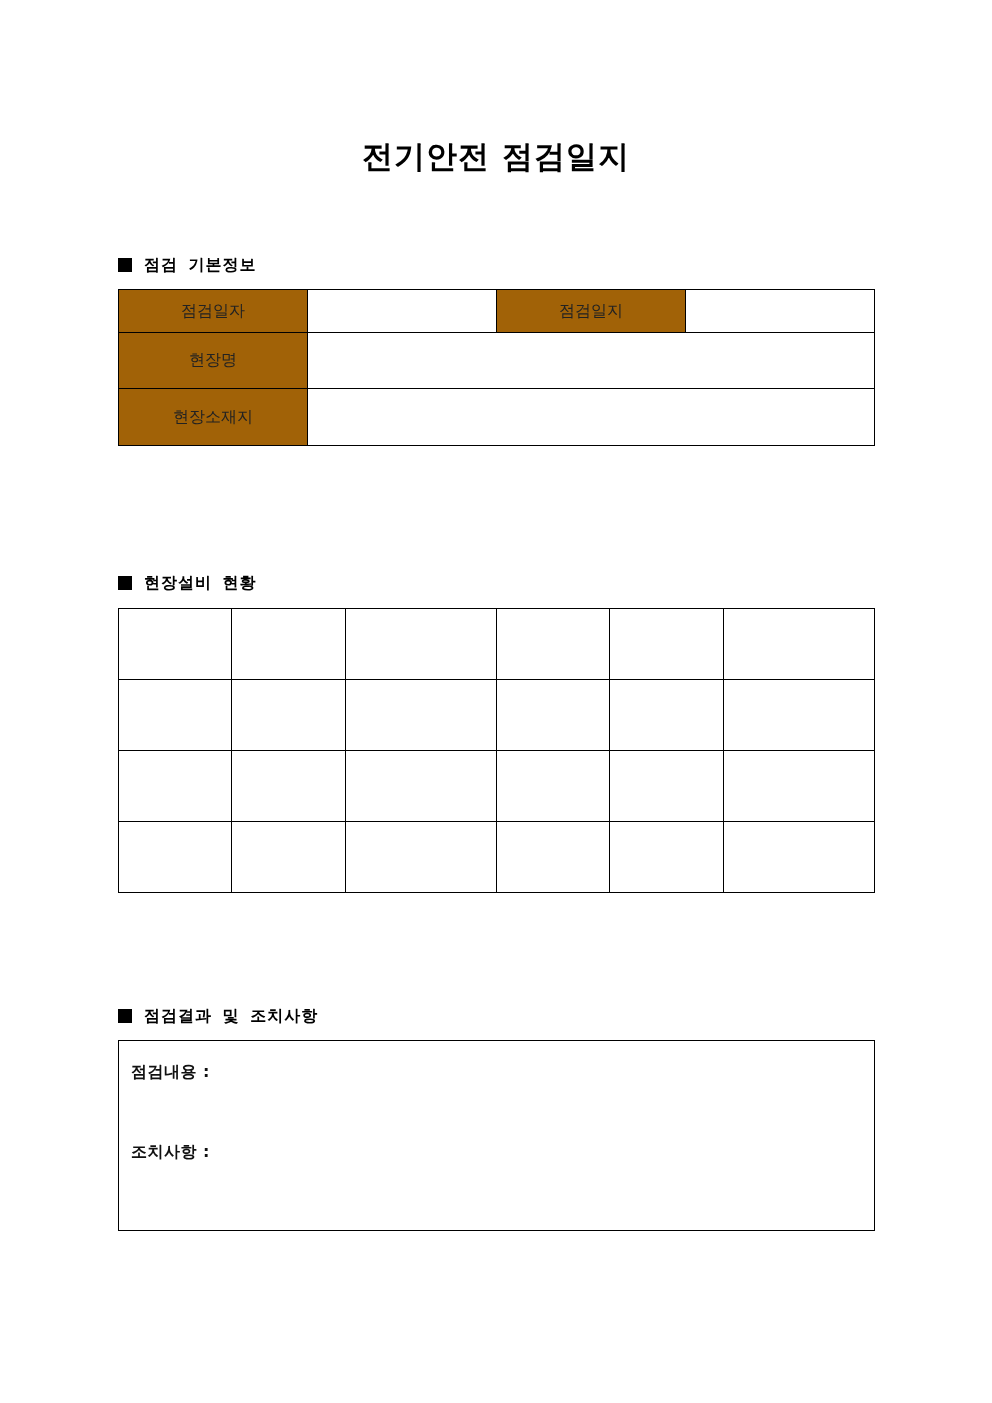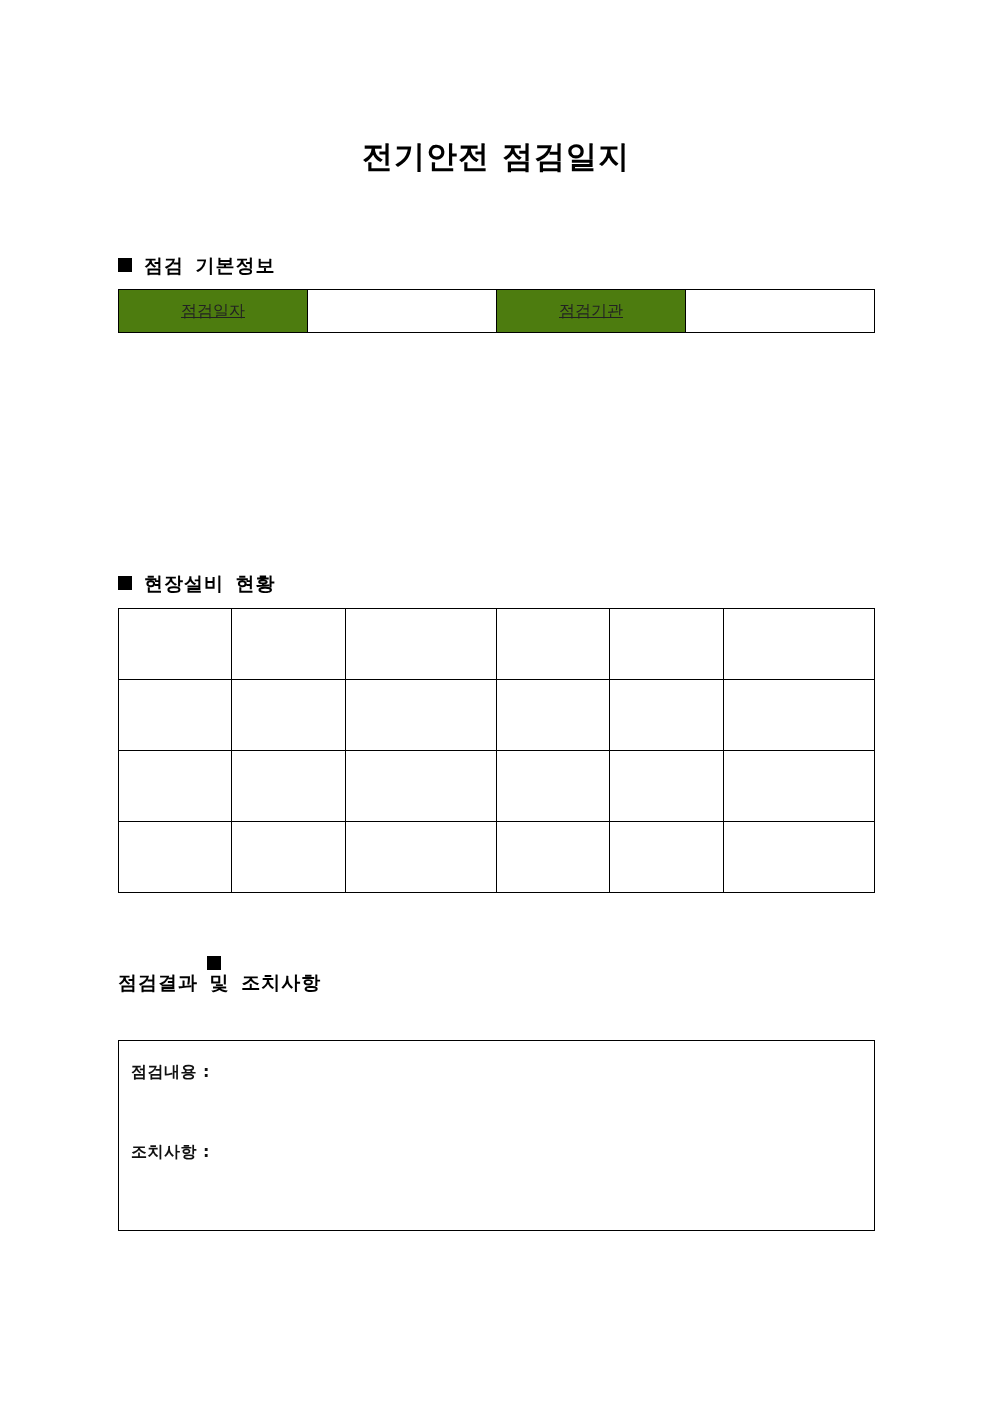--- a/index.html
+++ b/index.html
@@ -22,21 +22,21 @@
       width: 992px;
       text-align: center;
       font-size: 31px;
       font-weight: bold;
       letter-spacing: 1px;
       line-height: 44px;
     }
     .section-heading {
       position: absolute;
       left: 118px;
-      font-size: 19px;
+      font-size: 16px;
       font-weight: bold;
       line-height: 24px;
       display: flex;
       align-items: center;
     }
     .section-heading .bullet {
       display: inline-block;
       width: 14px;
       height: 14px;
       background: #000;
@@ -56,22 +56,21 @@
     table.grid td, table.grid th {
       border: 1.5px solid #000;
       padding: 0;
       text-align: center;
       vertical-align: middle;
       font-size: 16px;
       font-weight: normal;
       color: #222;
     }
     table.grid .label {
-      background: #4d7c0f;
-      text-decoration: underline;
+      background: #a16207;
     }
     table.grid .value {
       background: #fff;
     }
     .result-box {
       position: absolute;
       left: 118px;
       top: 1040px;
       width: 755px;
       height: 189px;
@@ -100,22 +99,30 @@
   <colgroup>
     <col style="width:189px">
       <col style="width:189px">
       <col style="width:189px">
       <col style="width:189px">
   </colgroup>
   <tbody>
       <tr style="height:43px;">
     <td class="label">점검일자</td>
     <td class="value"></td>
-    <td class="label">점검기관</td>
+    <td class="label">점검일지</td>
     <td class="value"></td>
+  </tr>
+  <tr style="height:56px;">
+    <td class="label">현장명</td>
+    <td class="value" colspan="3"></td>
+  </tr>
+  <tr style="height:57px;">
+    <td class="label">현장소재지</td>
+    <td class="value" colspan="3"></td>
   </tr>
 </tbody>
   </table>
 
 <div class="section-heading" style="top:571px;">
   <span class="bullet"></span>
   <span class="heading-text">현장설비 현황</span>
 </div>
 
 <table class="grid" style="top:608px;">
@@ -156,21 +163,21 @@
     <td class="value"></td>
     <td class="value"></td>
     <td class="value"></td>
     <td class="value"></td>
     <td class="value"></td>
     <td class="value"></td>
   </tr>
 </tbody>
   </table>
 
-<div class="section-heading" style="top:956px;flex-direction:column;">
+<div class="section-heading" style="top:1004px;">
   <span class="bullet"></span>
   <span class="heading-text">점검결과 및 조치사항</span>
 </div>
 
 <div class="result-box">
   <span class="result-label" style="top:21px;">점검내용 :</span>
   <span class="result-label" style="top:101px;">조치사항 :</span>
 </div>
 
 </body></html>

